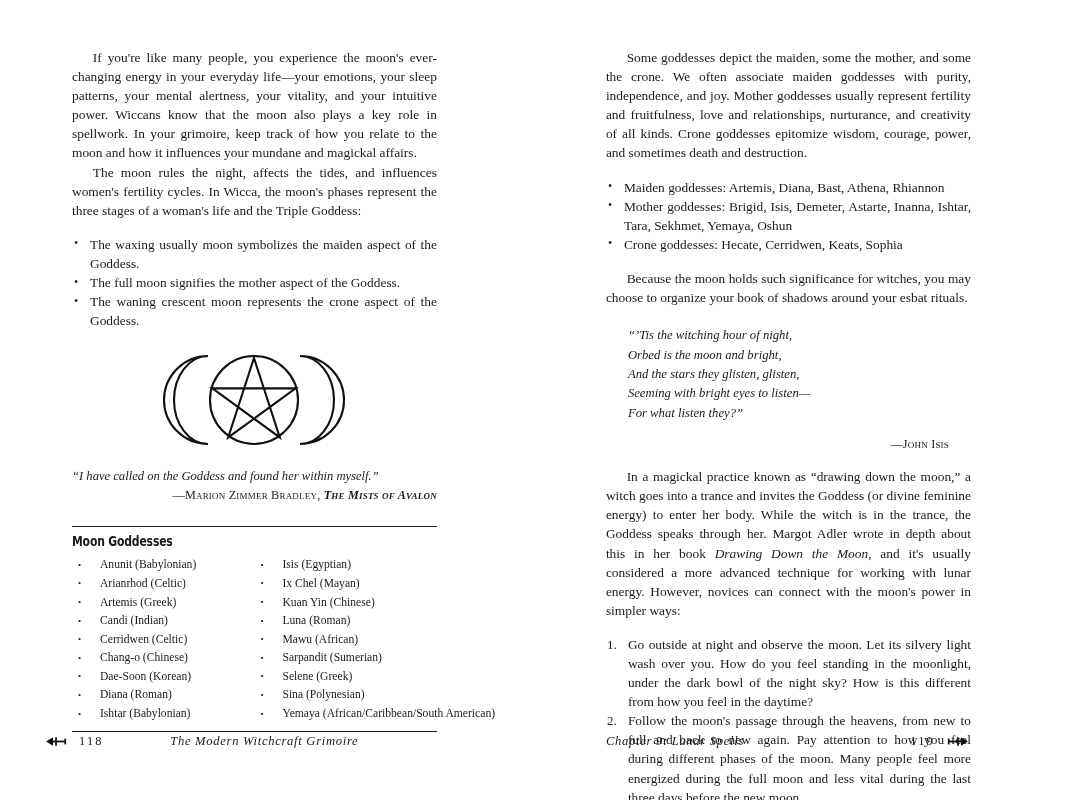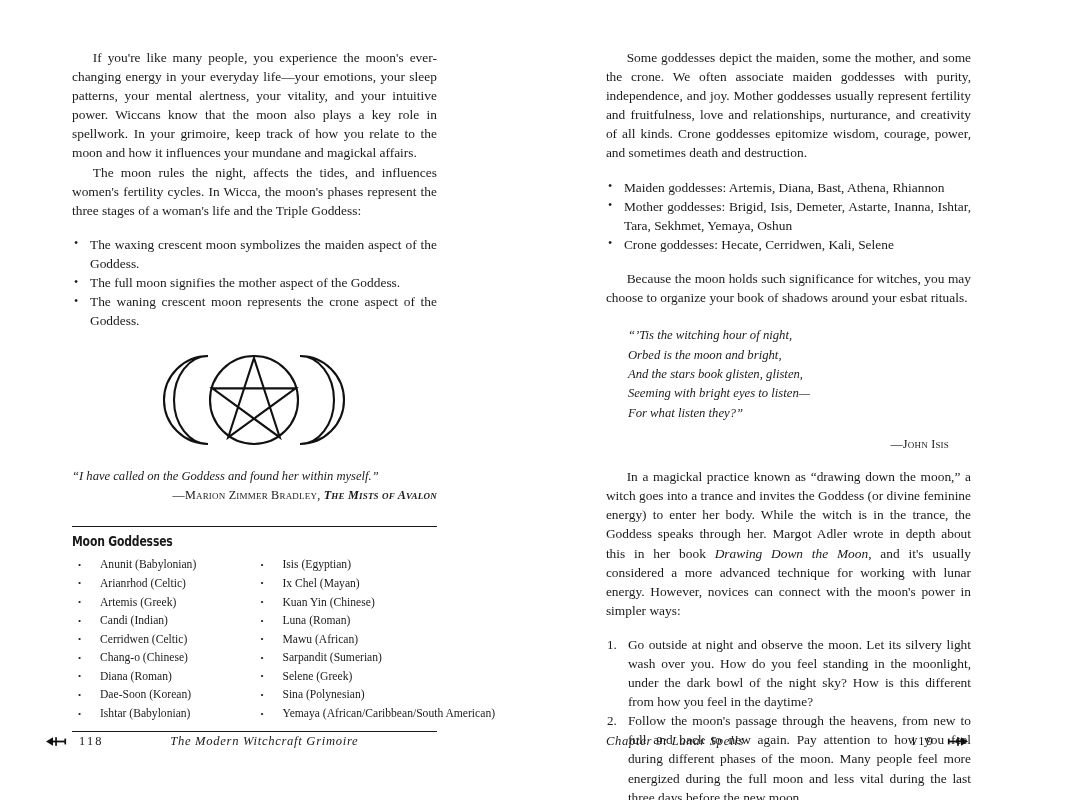--- a/index.html
+++ b/index.html
@@ -213,21 +213,21 @@
 <div class="spread">
 
   <div class="page page-left">
 
     <p class="body">If you're like many people, you experience the moon's ever-changing energy in your everyday life—your emotions, your sleep patterns, your mental alertness, your vitality, and your intuitive power. Wiccans know that the moon also plays a key role in spellwork. In your grimoire, keep track of how you relate to the moon and how it influences your mundane and magickal affairs.</p>
     <p class="body">The moon rules the night, affects the tides, and influences women's fertility cycles. In Wicca, the moon's phases represent the three stages of a woman's life and the Triple Goddess:</p>
 
     <div class="gap-md"></div>
 
     <ul class="bullets">
-      <li>The waxing crescent moon symbolizes the maiden aspect of the Goddess.</li>
+      <li>The waxing usually moon symbolizes the maiden aspect of the Goddess.</li>
       <li>The full moon signifies the mother aspect of the Goddess.</li>
       <li>The waning crescent moon represents the crone aspect of the Goddess.</li>
     </ul>
 
     <div class="moon-figure">
       <svg width="196" height="96" viewBox="0 0 196 96" aria-hidden="true">
         <g fill="none" stroke="#111111" stroke-width="2.1">
 
           <path d="M 52 4 A 44 44 0 1 0 52 92 A 34 44 0 1 1 52 4 Z"></path>
 
@@ -255,22 +255,22 @@
       <h3 class="sidebar-title">Moon Goddesses</h3>
       <div class="goddess-cols">
         <div class="goddess-col">
           <ul>
             <li>Anunit (Babylonian)</li>
             <li>Arianrhod (Celtic)</li>
             <li>Artemis (Greek)</li>
             <li>Candi (Indian)</li>
             <li>Cerridwen (Celtic)</li>
             <li>Chang-o (Chinese)</li>
+            <li>Dae-Soon (Korean)</li>
             <li>Diana (Roman)</li>
-            <li>Dae-Soon (Korean)</li>
             <li>Ishtar (Babylonian)</li>
           </ul>
         </div>
         <div class="goddess-col">
           <ul>
             <li>Isis (Egyptian)</li>
             <li>Ix Chel (Mayan)</li>
             <li>Kuan Yin (Chinese)</li>
             <li>Luna (Roman)</li>
             <li>Mawu (African)</li>
@@ -304,33 +304,33 @@
 
   <div class="page page-right">
 
     <p class="body">Some goddesses depict the maiden, some the mother, and some the crone. We often associate maiden goddesses with purity, independence, and joy. Mother goddesses usually represent fertility and fruitfulness, love and relationships, nurturance, and creativity of all kinds. Crone goddesses epitomize wisdom, courage, power, and sometimes death and destruction.</p>
 
     <div class="gap-md"></div>
 
     <ul class="bullets">
       <li>Maiden goddesses: Artemis, Diana, Bast, Athena, Rhiannon</li>
       <li>Mother goddesses: Brigid, Isis, Demeter, Astarte, Inanna, Ishtar, Tara, Sekhmet, Yemaya, Oshun</li>
-      <li>Crone goddesses: Hecate, Cerridwen, Kali, Selene</li>
+      <li>Crone goddesses: Hecate, Cerridwen, Keats, Sophia</li>
     </ul>
 
     <div class="gap-md"></div>
 
     <p class="body">Because the moon holds such significance for witches, you may choose to organize your book of shadows around your esbat rituals.</p>
 
     <div class="gap-lg"></div>
 
     <div class="verse">
       <div>“’Tis the witching hour of night,</div>
       <div>Orbed is the moon and bright,</div>
-      <div>And the stars book glisten, glisten,</div>
+      <div>And the stars they glisten, glisten,</div>
       <div>Seeming with bright eyes to listen—</div>
       <div>For what listen they?”</div>
     </div>
     <p class="verse-attrib">—John Isis</p>
 
     <div class="gap-md"></div>
 
     <p class="body"><span>In a magickal practice known as “drawing down the moon,” a witch goes into a trance and invites the Goddess (or divine feminine energy) to enter her body. While the witch is in the trance, the Goddess speaks through her. Margot Adler wrote in depth about this in her book </span><em>Drawing Down the Moon</em><span>, and it's usually considered a more advanced technique for working with lunar energy. However, novices can connect with the moon's power in simpler ways:</span></p>
 
     <div class="gap-md"></div>

